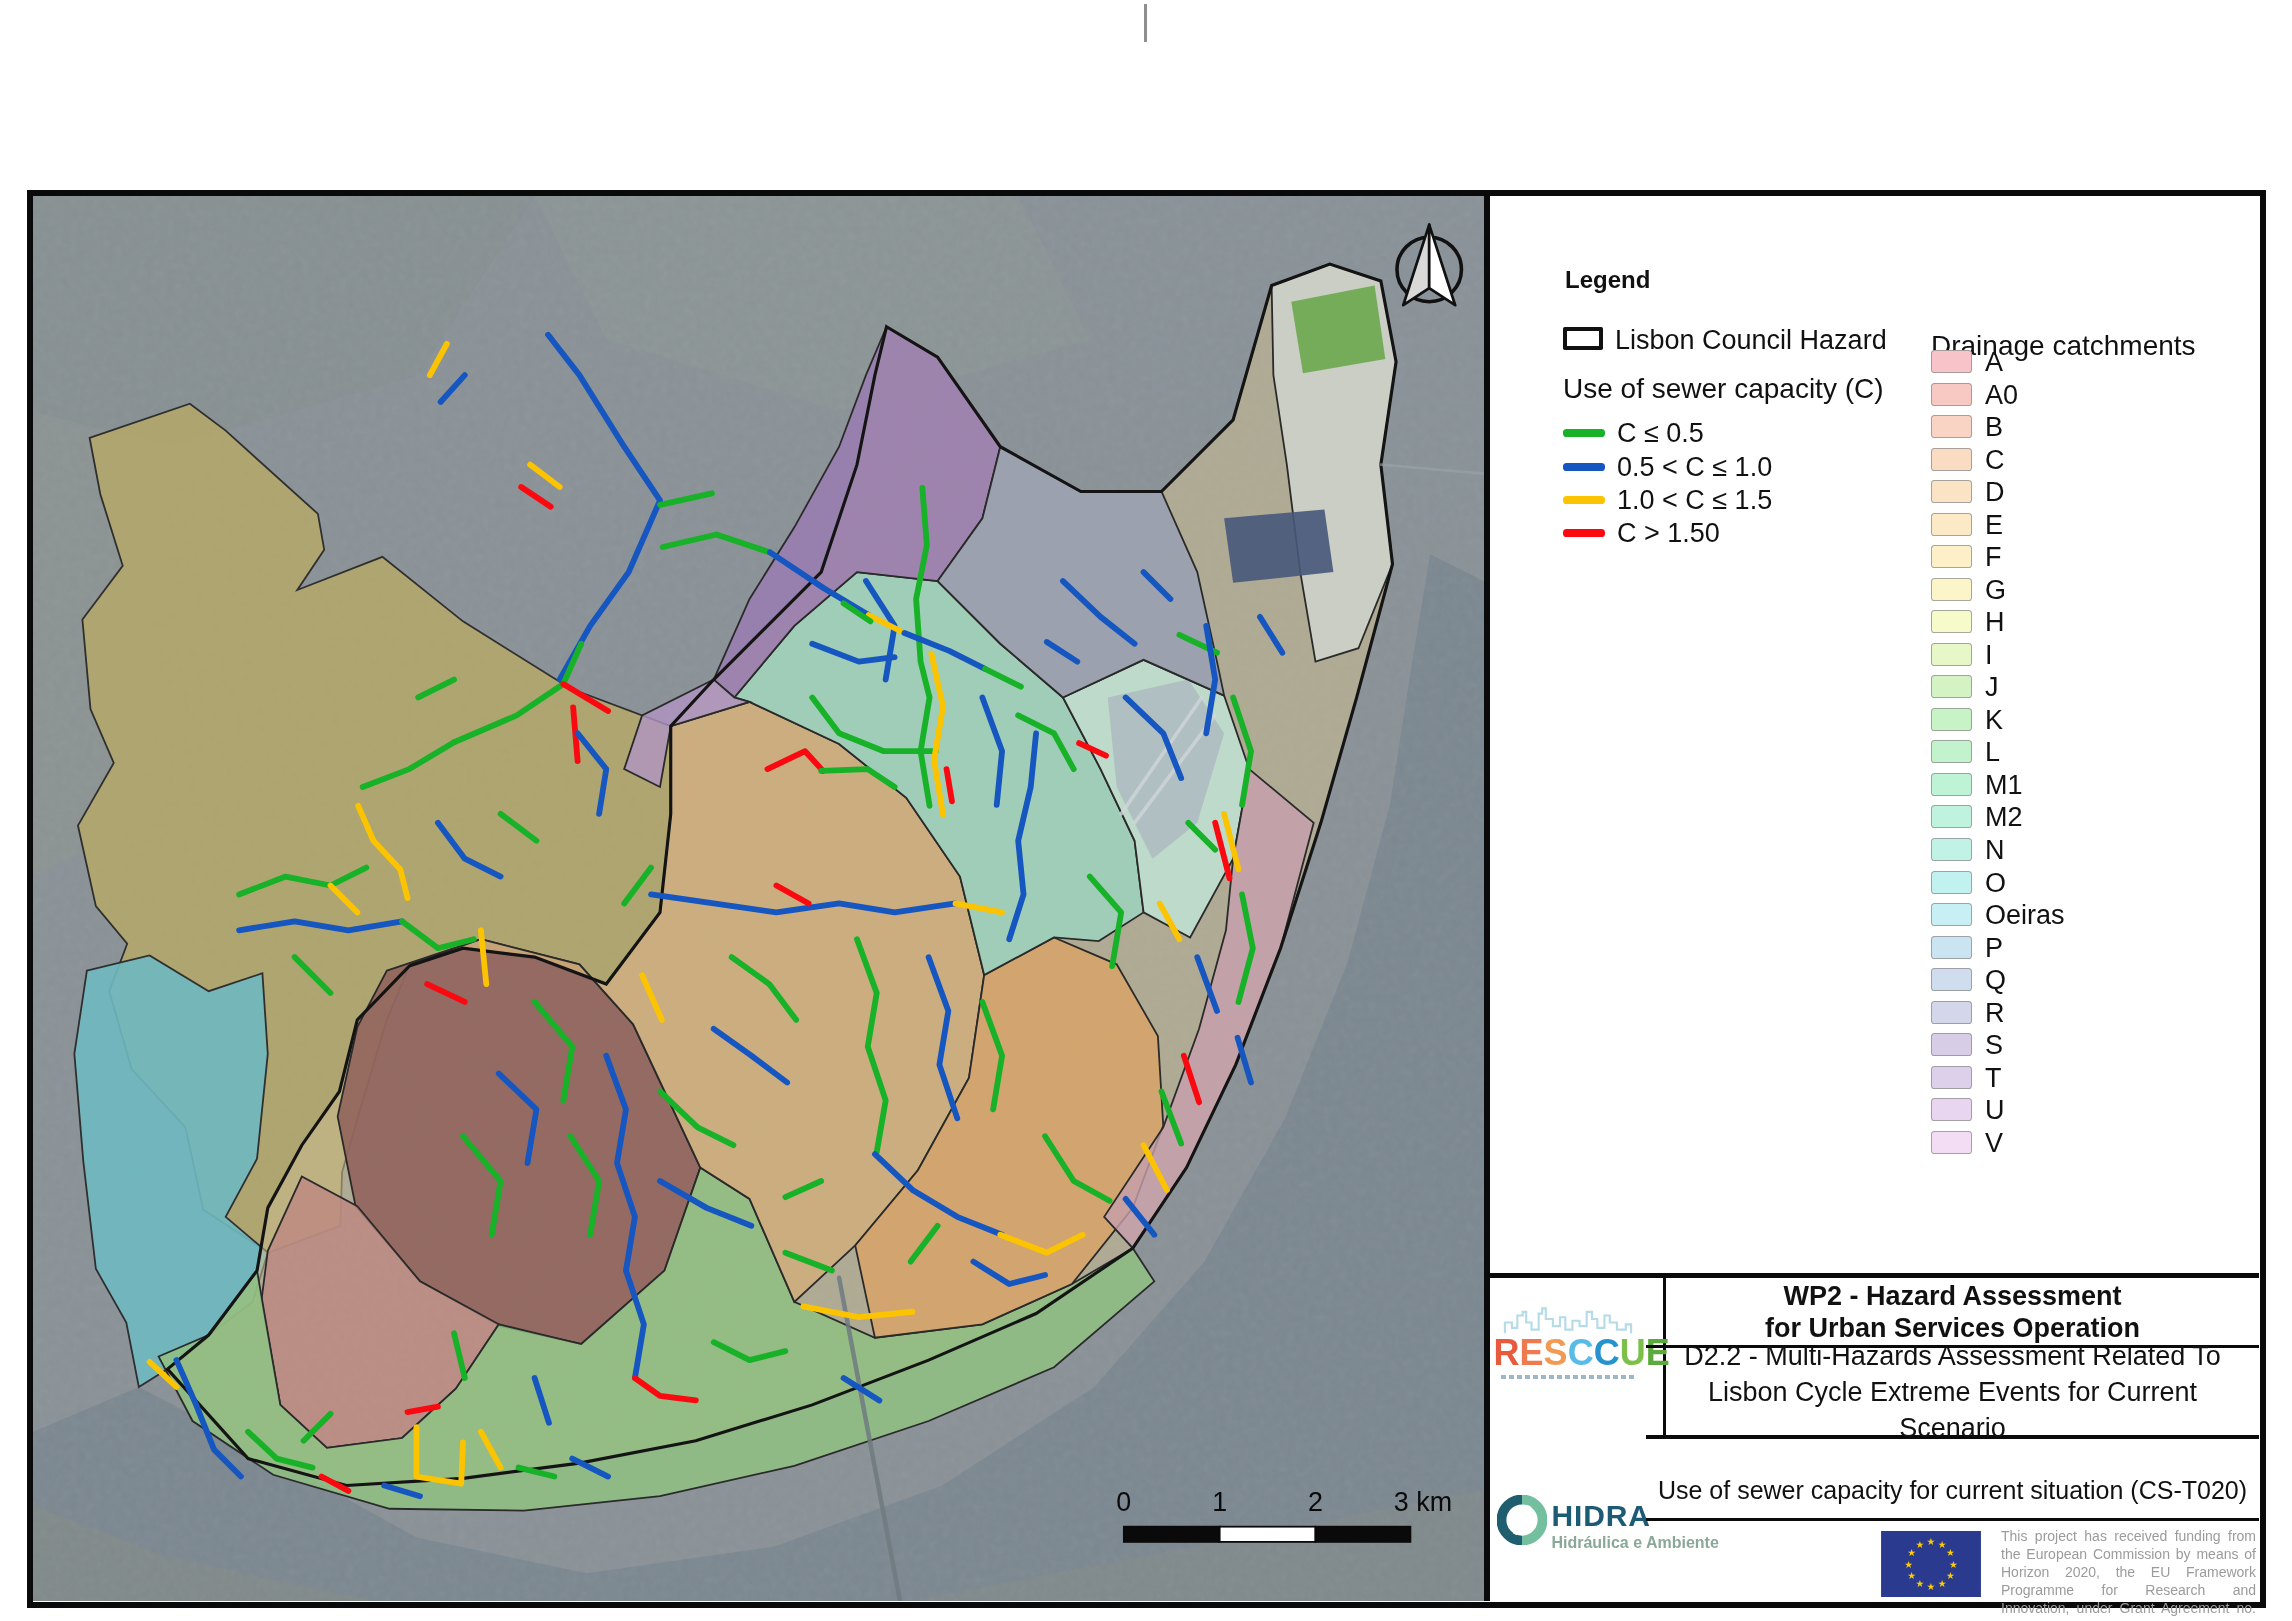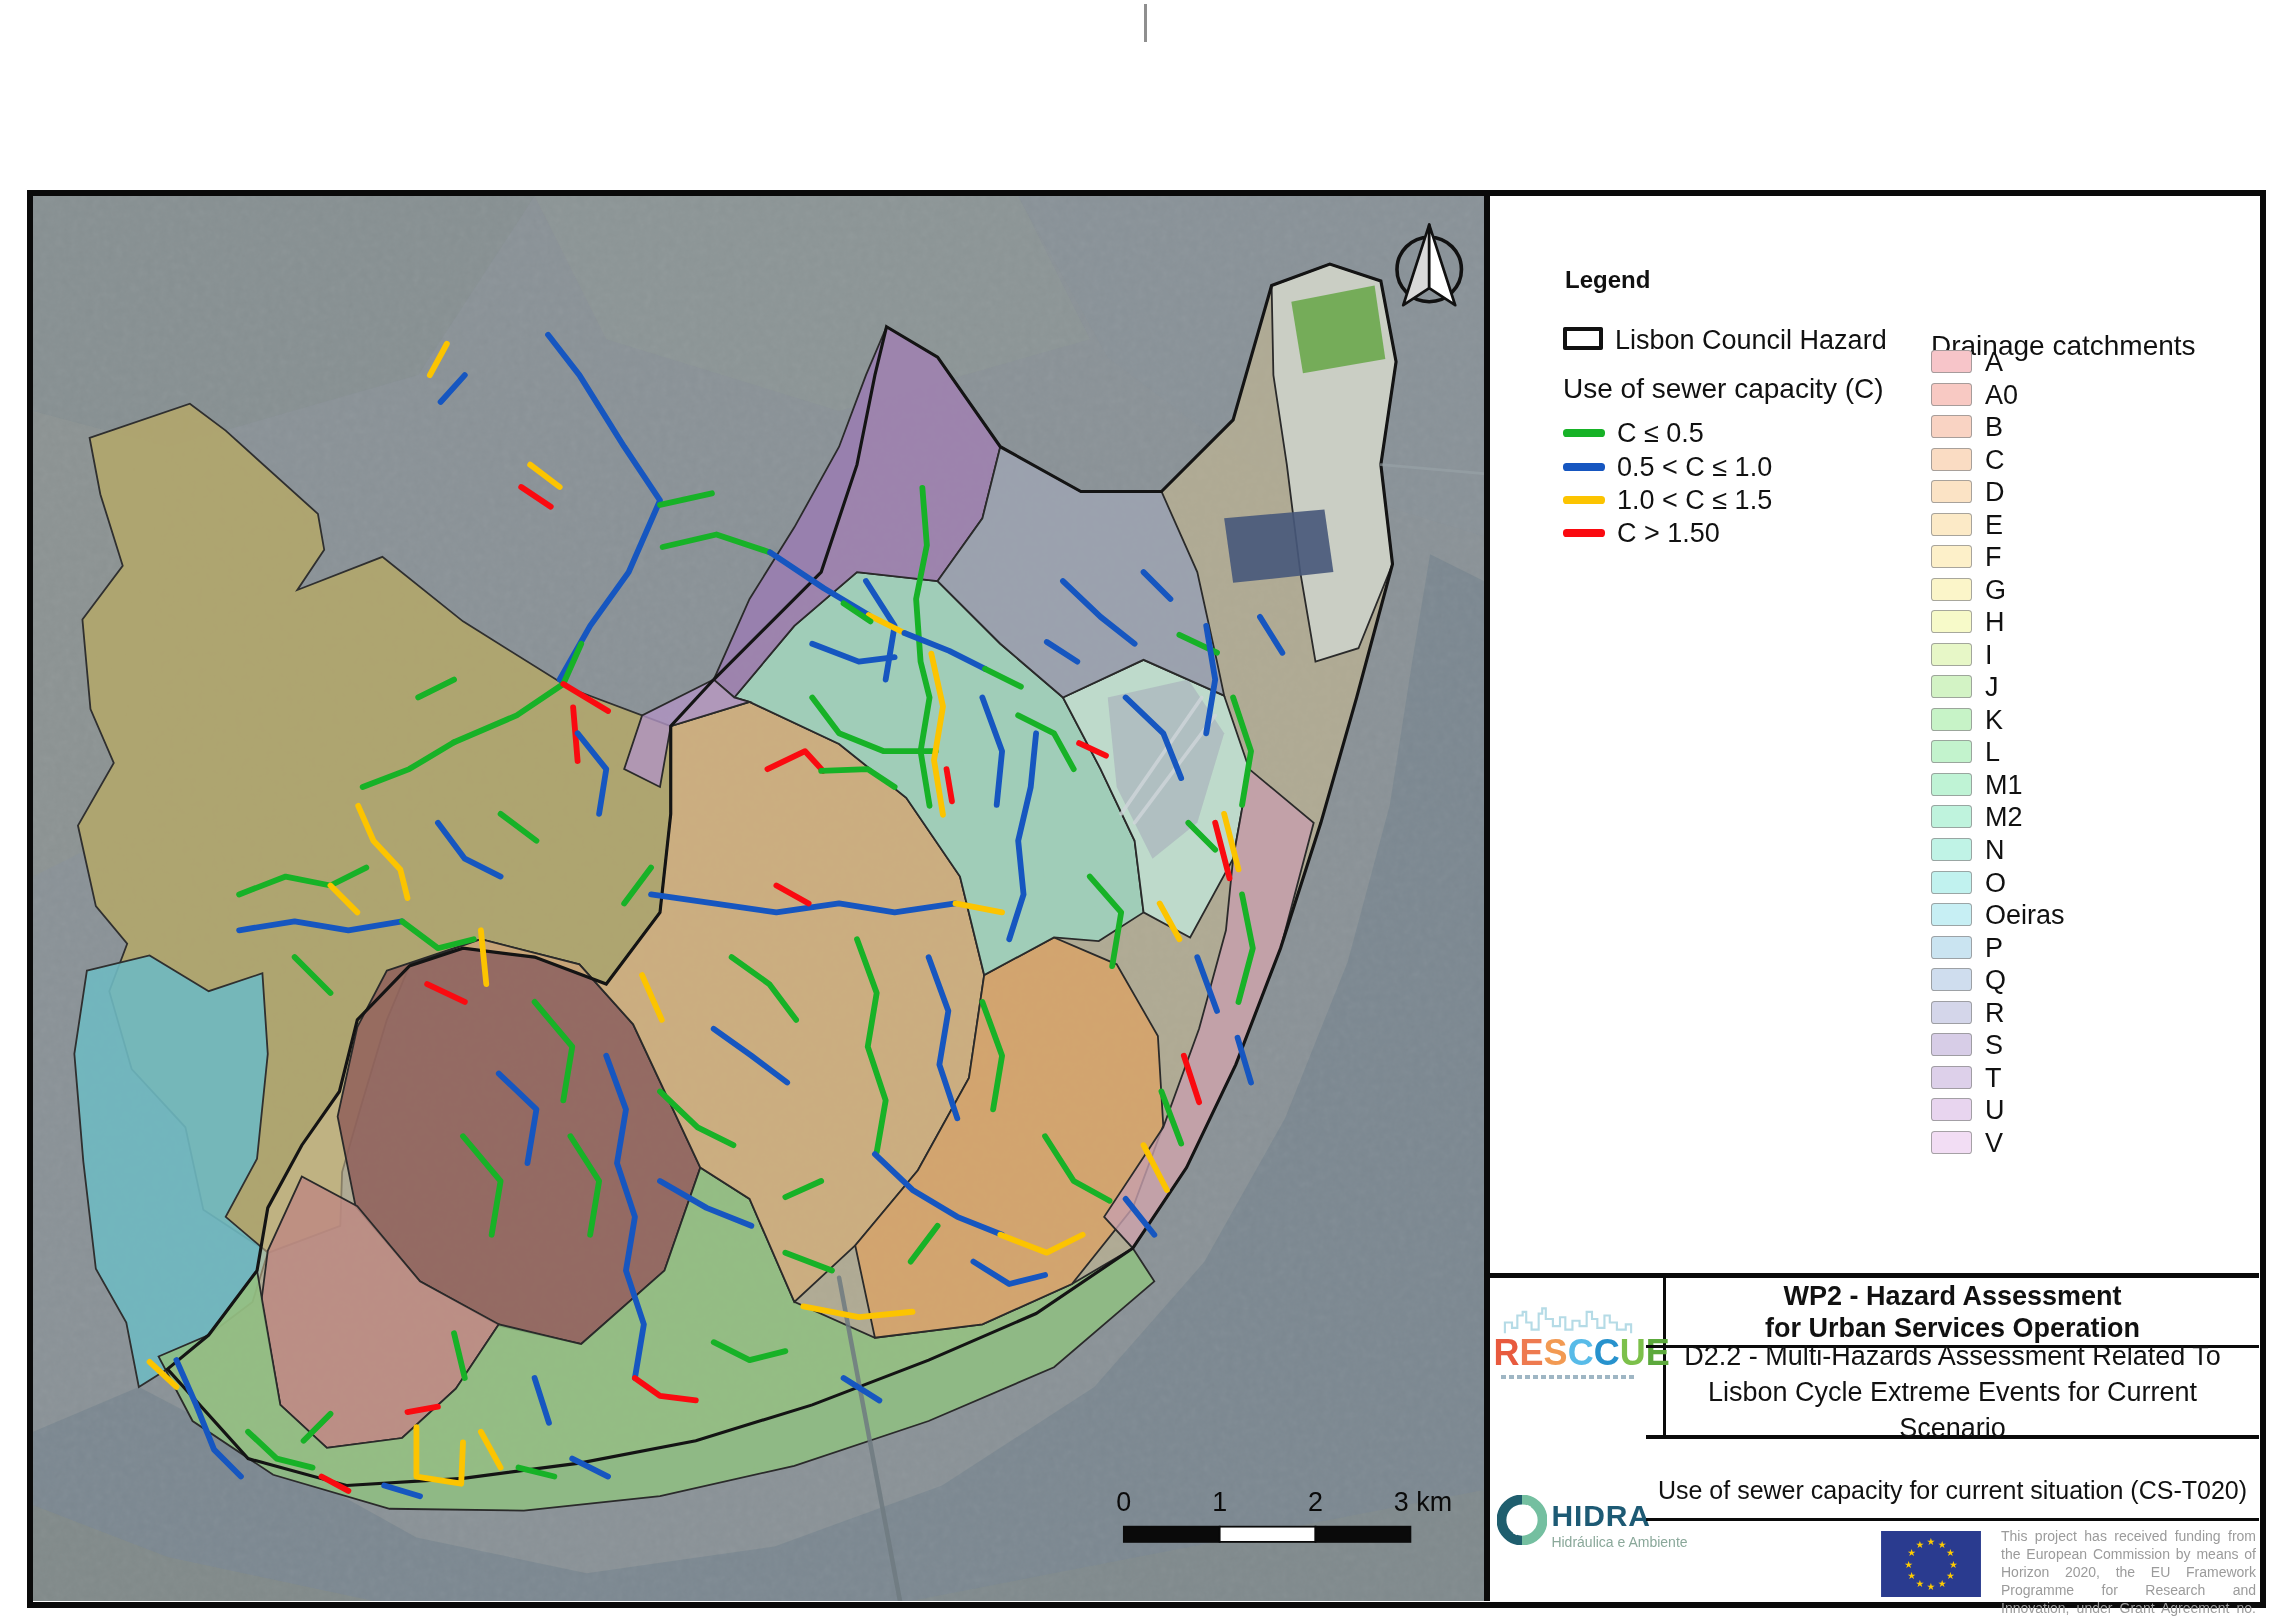--- a/index.html
+++ b/index.html
@@ -55,21 +55,21 @@
   
   .resccue{position:absolute;left:3.6px;top:25px;width:149px;text-align:center;}
   .resccue-skyline{display:block;margin:0 auto;}
   .resccue-word{font-size:36px;font-weight:bold;letter-spacing:0px;line-height:36px;}
   .resccue-tagline-strip{margin:3.6px auto 0;width:134px;height:4.5px;
      background:repeating-linear-gradient(90deg,#9fb6c4 0 5.4px,#fff 5.4px 8px);}
   .hidra{position:absolute;left:5.4px;top:56px;width:145px;}
   .hidra-icon{position:absolute;left:1.8px;top:0;}
   .hidra-text{position:absolute;left:56px;top:3.6px;}
   .hidra-name{font-size:30px;font-weight:bold;color:#1d5a74;letter-spacing:0.9px;}
-  .hidra-tag{font-size:14px;color:#8aa89a;margin-top:1.8px;white-space:nowrap;}
+  .hidra-tag{font-size:16px;color:#8aa89a;margin-top:1.8px;white-space:nowrap;font-weight:bold;}
 </style>
 </head>
 <body>
 
 <div class="page">
   <div class="cursor-artifact"></div>
 
   <div class="frame">
 
     <div class="map-area">

